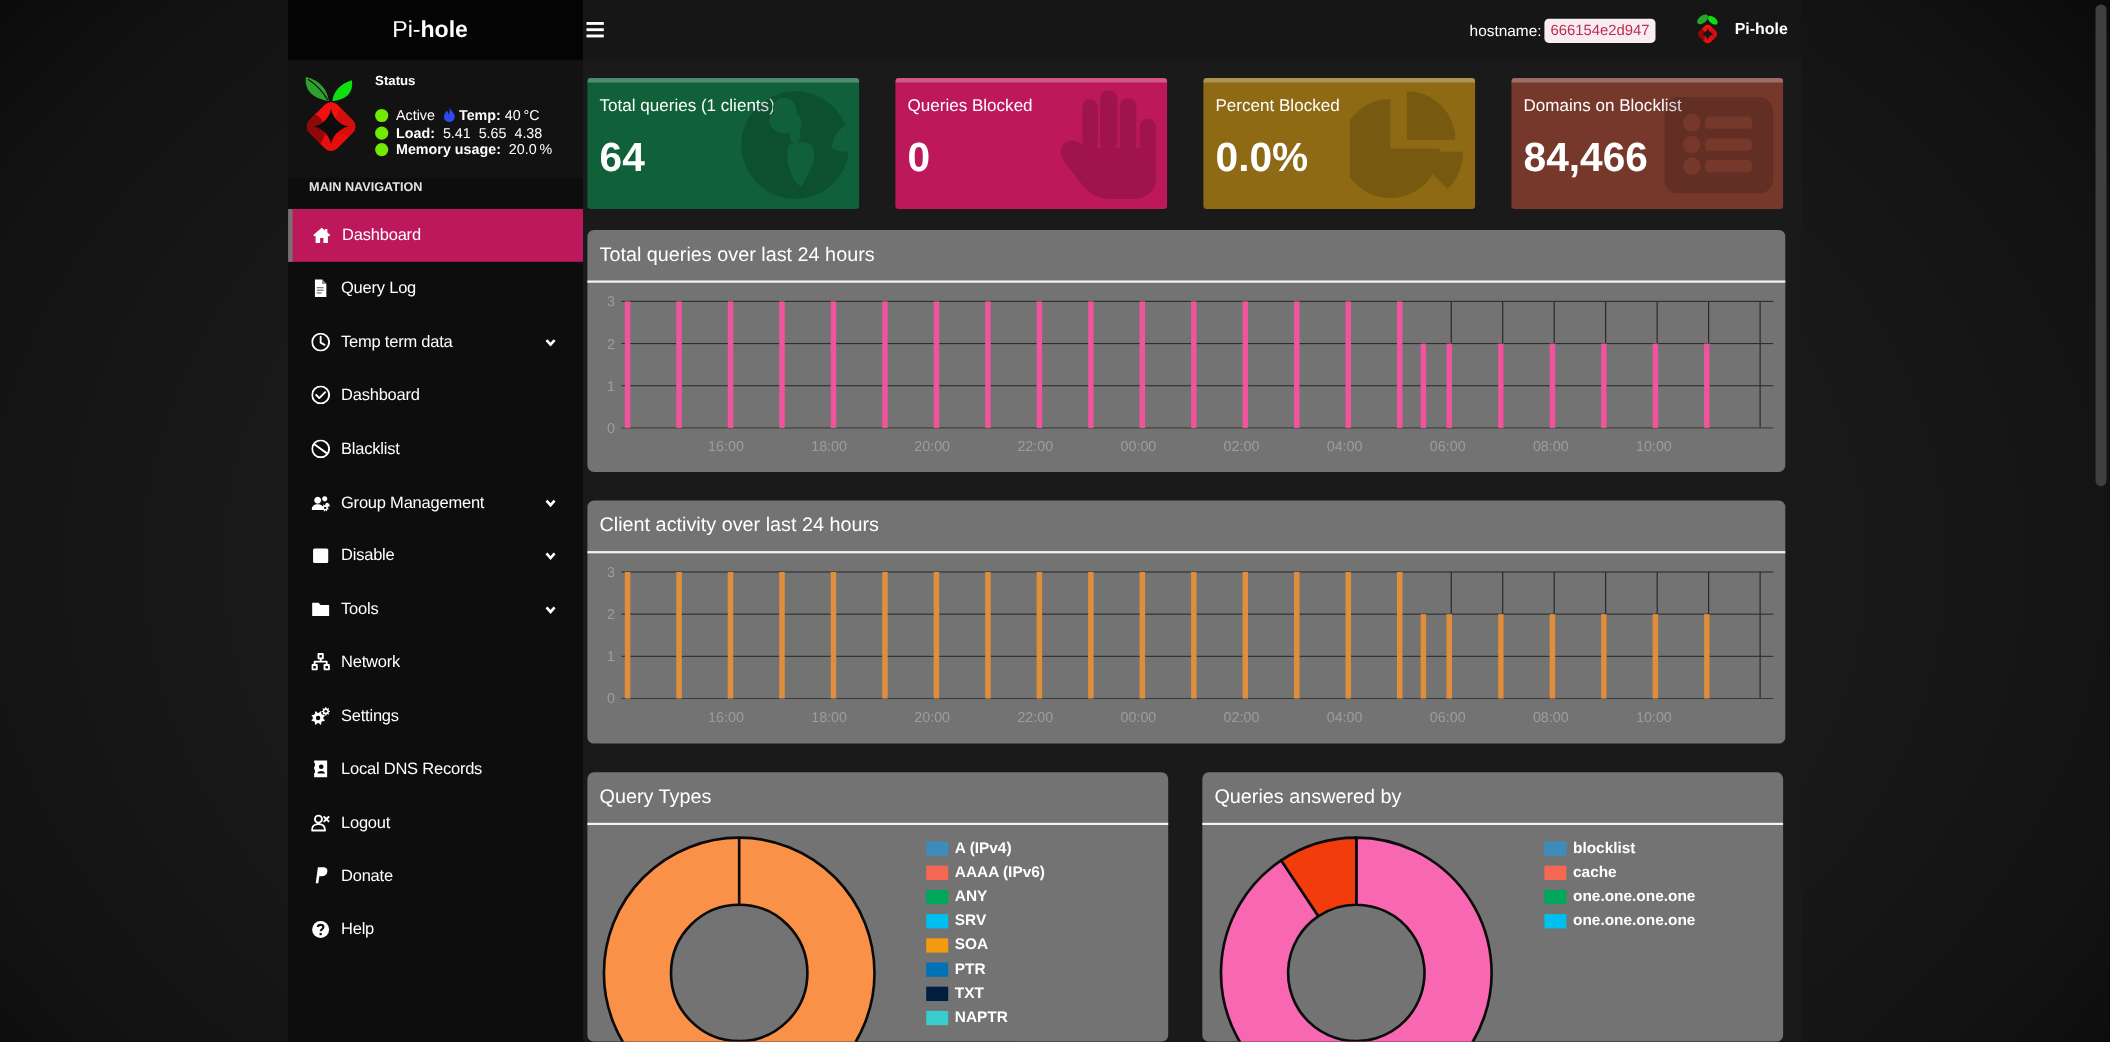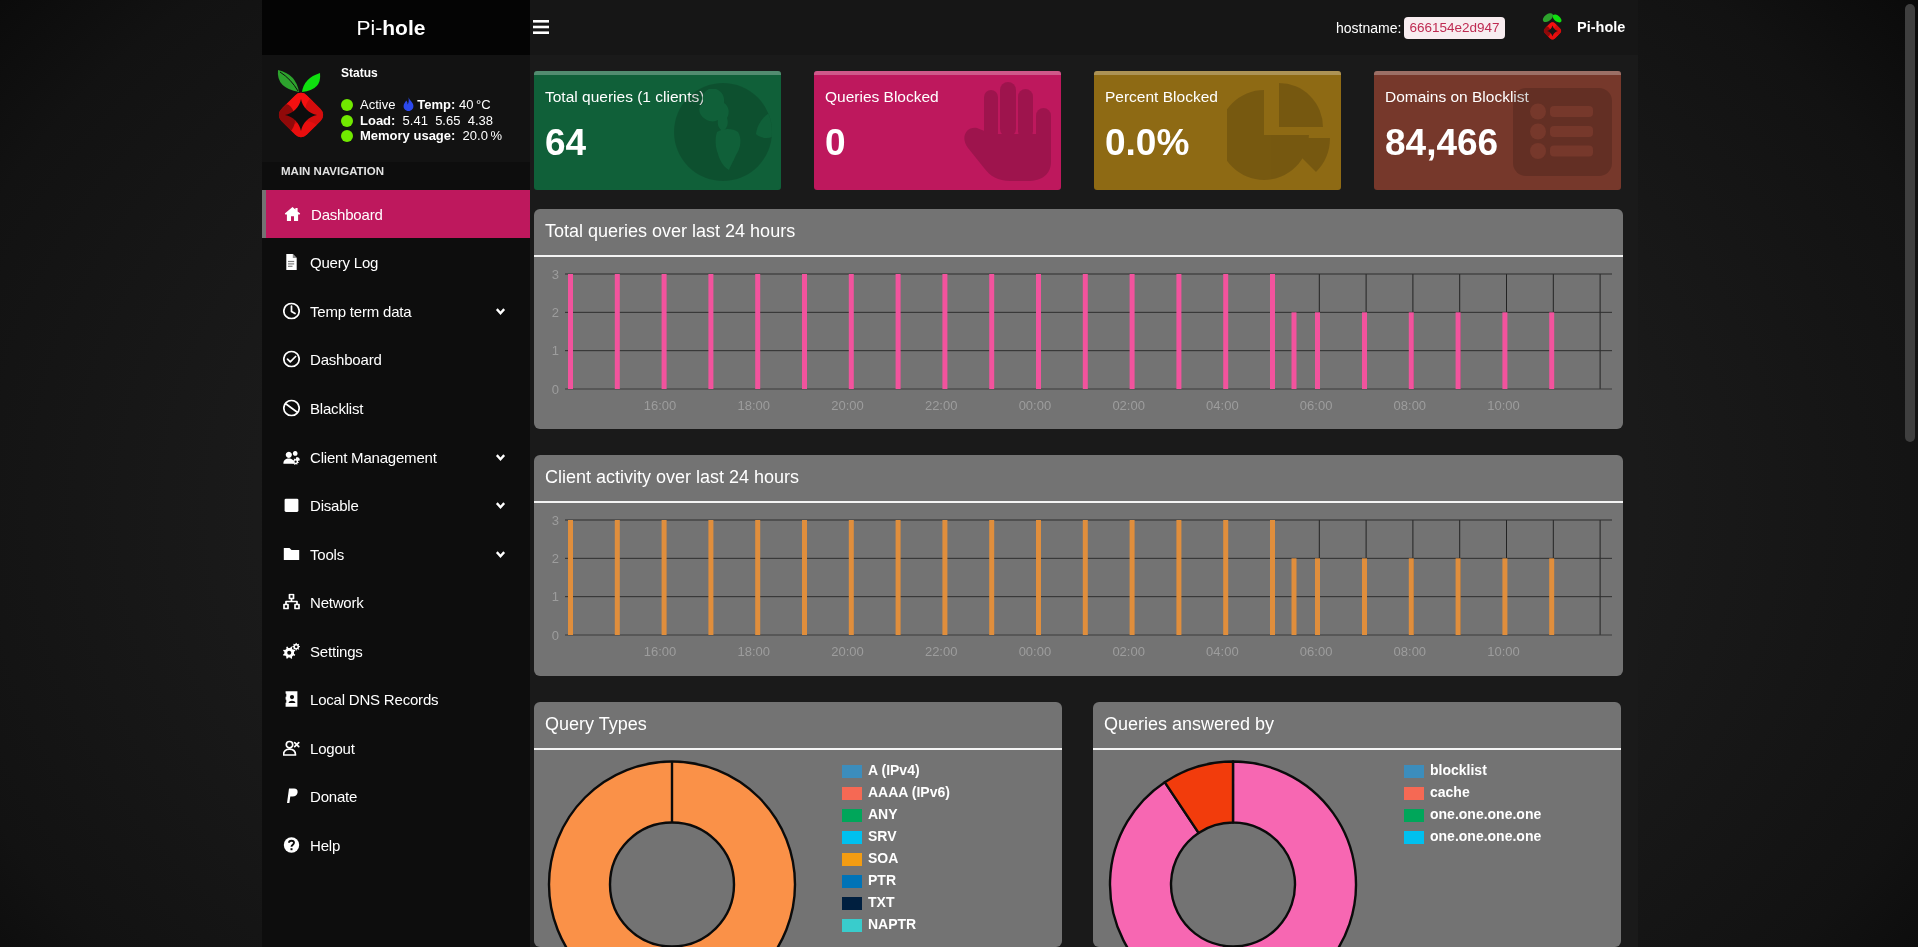--- a/index.html
+++ b/index.html
@@ -119,21 +119,21 @@
       </svg>
       <span class="lbl">Blacklist</span>
     </div>
     <div class="menuitem abs" style="top:432.25px;">
       <svg class="ic" viewBox="0 0 17 17">
         <path d="M5.8 3.2 a3.1 3.1 0 1 0 0.02 0 Z M0.4 15.2 C0.4 11.6 2.8 10 5.8 10 C8.8 10 11.2 11.6 11.2 15.2 Z M12.2 2.6 a2.35 2.35 0 1 0 0.02 0 Z" fill="#fff" stroke="none" stroke-width="0" stroke-linejoin="round" stroke-linecap="round"></path>
         <path d="M13.5 8.6 C15.3 8.6 16.6 9.6 16.8 11.4 L16.8 12 L12 12 Z" fill="#fff"></path>
         <polygon points="15.09,13.44 15.93,13.90 15.74,14.50 14.79,14.41 14.19,15.13 14.46,16.05 13.90,16.34 13.29,15.60 12.36,15.69 11.90,16.53 11.30,16.34 11.39,15.39 10.67,14.79 9.75,15.06 9.46,14.50 10.20,13.89 10.11,12.96 9.27,12.50 9.46,11.90 10.41,11.99 11.01,11.27 10.74,10.35 11.30,10.06 11.91,10.80 12.84,10.71 13.30,9.87 13.90,10.06 13.81,11.01 14.53,11.61 15.45,11.34 15.74,11.90 15.00,12.51" fill="#fff"></polygon>
         <circle cx="12.6" cy="13.2" r="1.1" fill="#0d0d0d"></circle>
       </svg>
-      <span class="lbl">Client Management</span>
+      <span class="lbl">Group Management</span>
       <svg class="chev" viewBox="0 0 12 12">
         <path d="M2 4 L6 8.5 L10 4" fill="none" stroke="#fff" stroke-width="2.6"></path>
       </svg>
     </div>
     <div class="menuitem abs" style="top:480.79999999999995px;">
       <svg class="ic" viewBox="0 0 17 17">
         <path d="M3 2.2 Q1.6 2.2 1.6 3.6 V14 Q1.6 15.4 3 15.4 H14 Q15.4 15.4 15.4 14 V3.6 Q15.4 2.2 14 2.2 Z" fill="#fff" stroke="none" stroke-width="0" stroke-linejoin="round" stroke-linecap="round"></path>
       </svg>
       <span class="lbl">Disable</span>
       <svg class="chev" viewBox="0 0 12 12">

